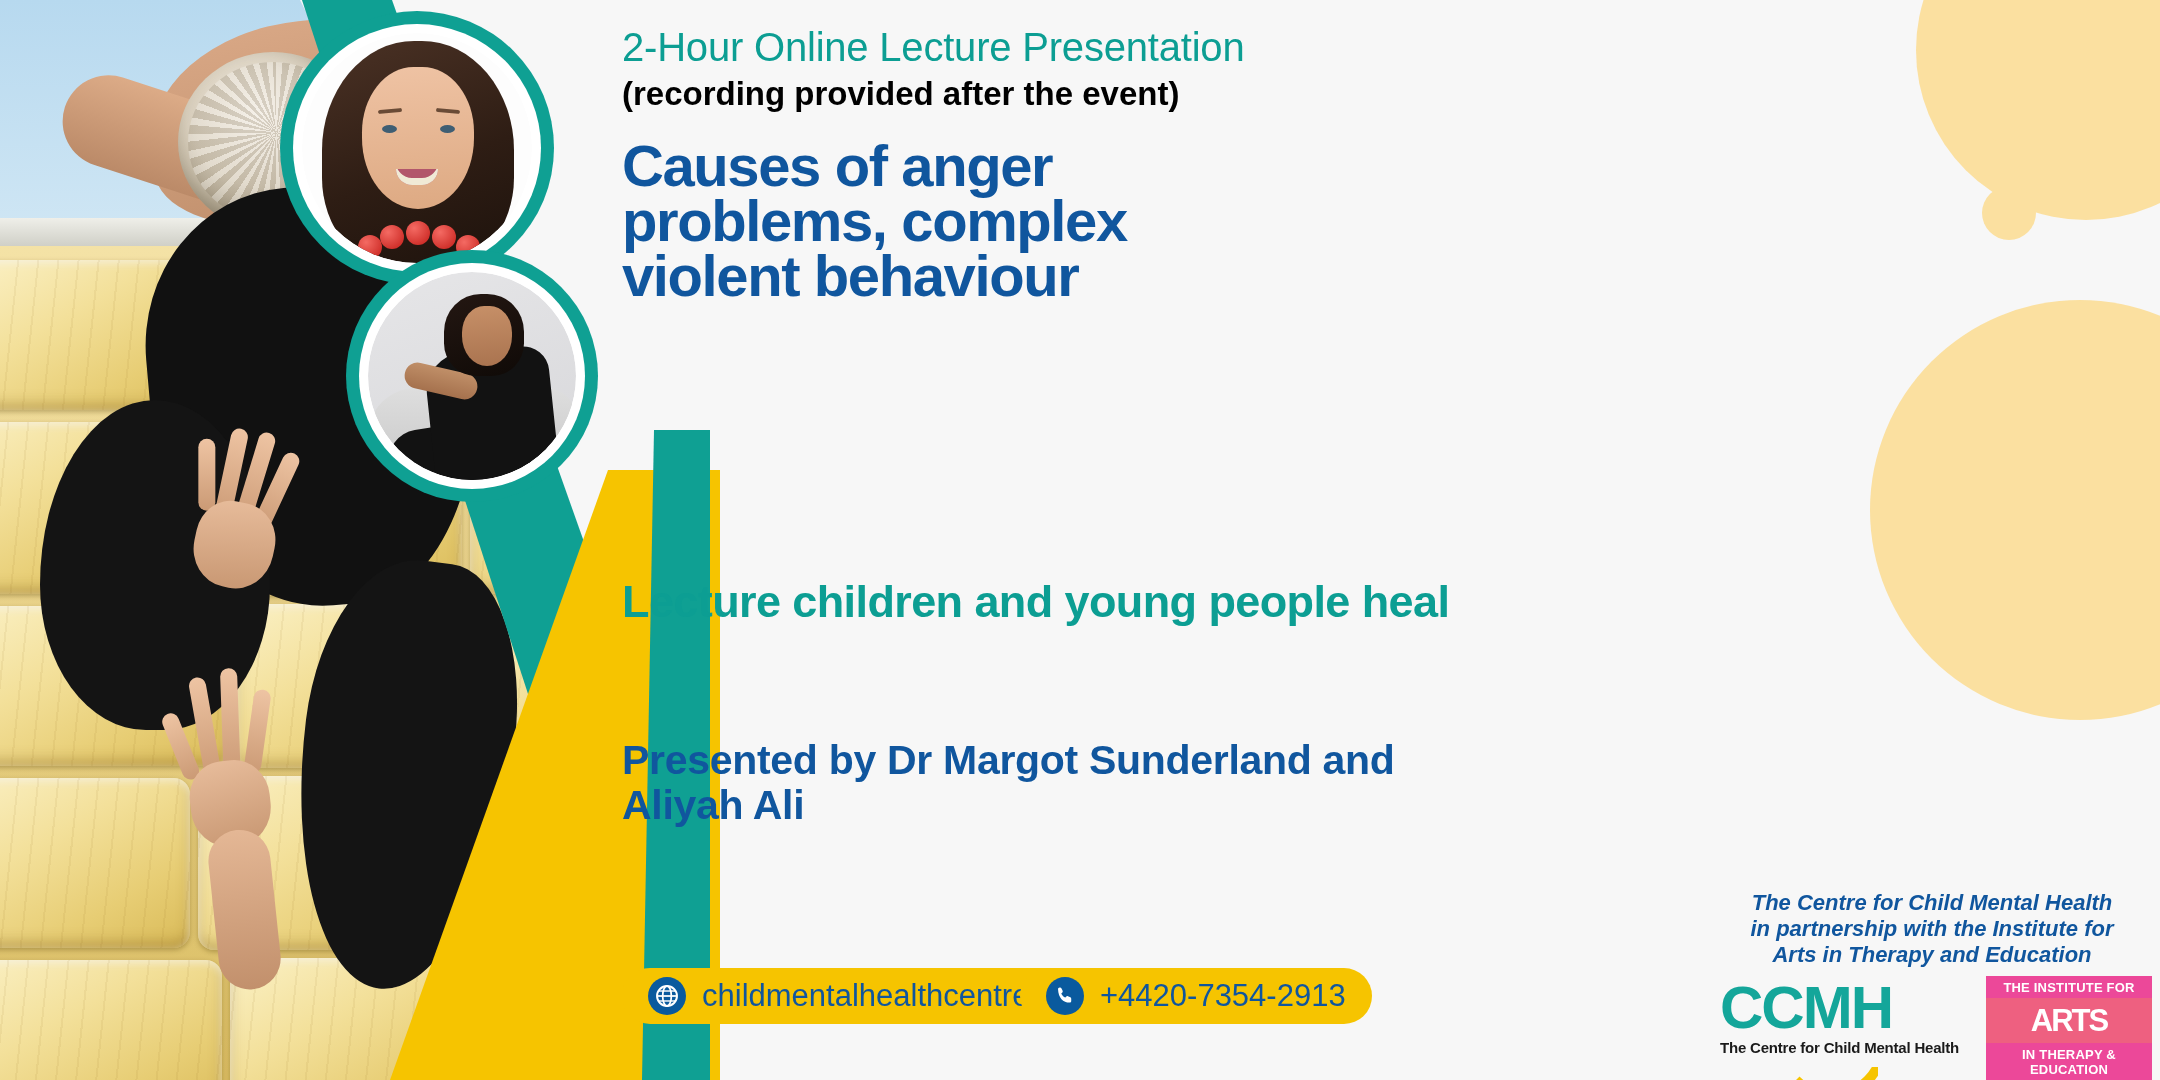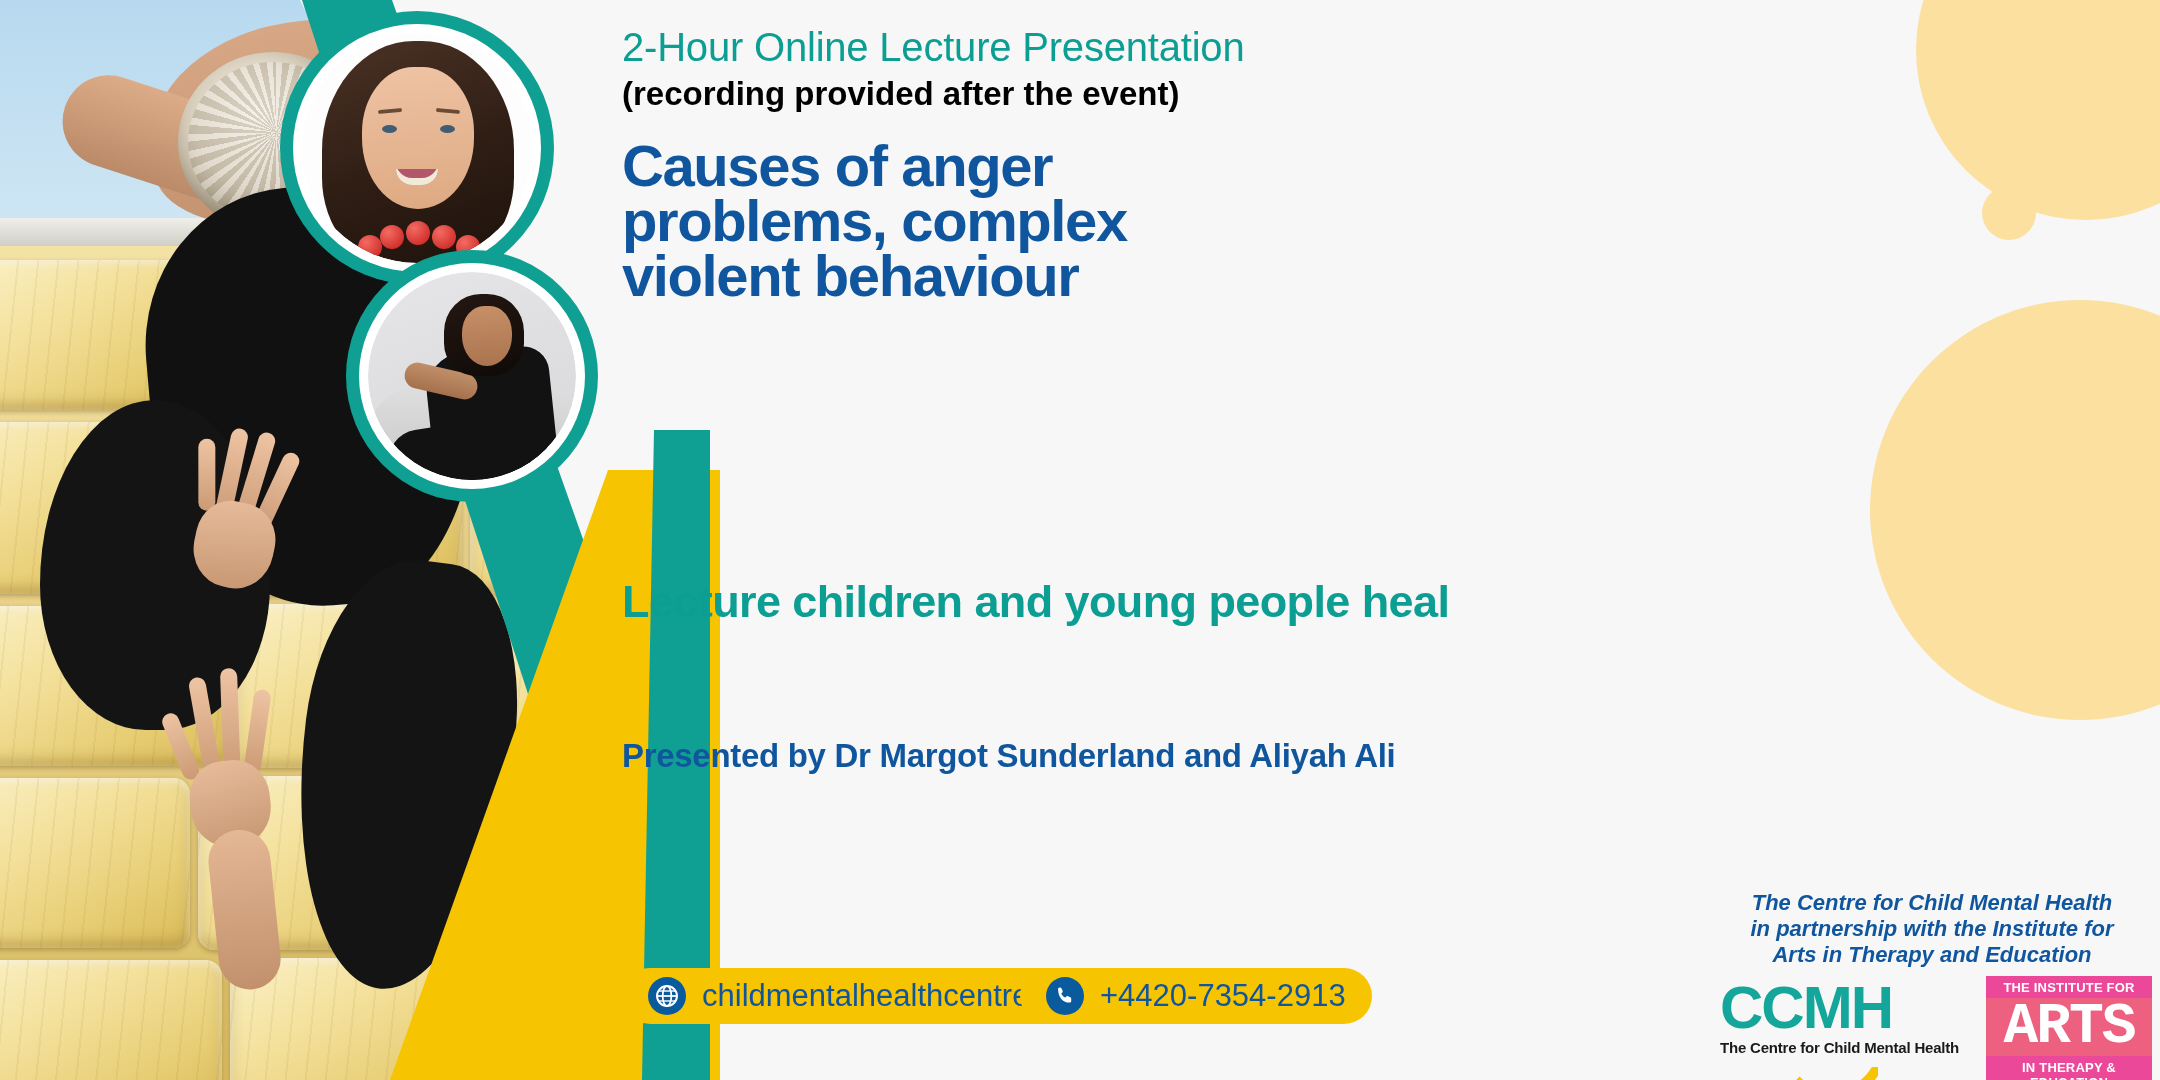--- a/index.html
+++ b/index.html
@@ -110,21 +110,21 @@
 
   .title{position:absolute;left:0;top:126px;width:900px;color:#10569E;font-weight:700;
     font-size:58px;line-height:.95;letter-spacing:-1.4px;margin-top:12px;}
   .title div{white-space:nowrap;}
 
   .subtitle{position:absolute;left:0;top:576px;color:#0C9E93;font-weight:700;font-size:45px;
     letter-spacing:-.6px;white-space:nowrap;}
   .tagline{position:absolute;left:0;top:648px;color:#10569E;font-weight:400;font-size:42px;
     letter-spacing:-.3px;white-space:nowrap;}
   .presenter{position:absolute;left:0;top:738px;width:880px;color:#10569E;font-weight:700;
-    font-size:33px;line-height:1.1;letter-spacing:-.3px;}
+    font-size:41px;line-height:1.1;letter-spacing:-.3px;}
 
   
   .pill{position:absolute;height:56px;background:#F6C400;border-radius:28px;display:flex;
     align-items:center;gap:16px;padding:0 26px;}
   #pill-web{left:0;top:968px;}
   #pill-phone{left:398px;top:968px;align-items:center;}
   .pill-label{color:#10569E;font-size:31px;font-weight:400;white-space:nowrap;}
   .pill-icon{width:38px;height:38px;border-radius:50%;background:#0A5A9E;display:flex;
     align-items:center;justify-content:center;flex:0 0 auto;}
 
@@ -137,21 +137,21 @@
     font-family:"Liberation Sans",sans-serif;}
   .ccmh-sub{font-size:15px;font-weight:700;color:#1a1a1a;letter-spacing:-.2px;margin-top:1px;}
   .ccmh-smile{position:absolute;left:56px;top:66px;width:112px;height:56px;
     border:10px solid #F6C400;border-top-color:transparent;border-left-color:transparent;
     border-right-color:transparent;border-radius:0 0 112px 112px;box-sizing:border-box;}
   .iate{position:absolute;right:0;top:-2px;width:166px;height:104px;background:#EE6080;
     display:flex;flex-direction:column;justify-content:space-between;}
   .iate-band{background:#ec4899;color:#fff;font-size:13px;font-weight:700;text-align:center;
     padding:4px 0 3px;letter-spacing:.2px;}
   .iate-arts{flex:1;display:flex;align-items:center;justify-content:center;color:#fff;
-    font-size:58px;font-weight:700;letter-spacing:-2px;line-height:1;font-family:Liberation Mono, monospace;}
+    font-size:31px;font-weight:700;letter-spacing:-2px;line-height:1;}
 </style>
 </head>
 <body>
 
 <div id="banner">
 
   <div class="left-panel">
     <div class="sky"></div>
     <div class="ledge"></div>
     <div class="wall">

